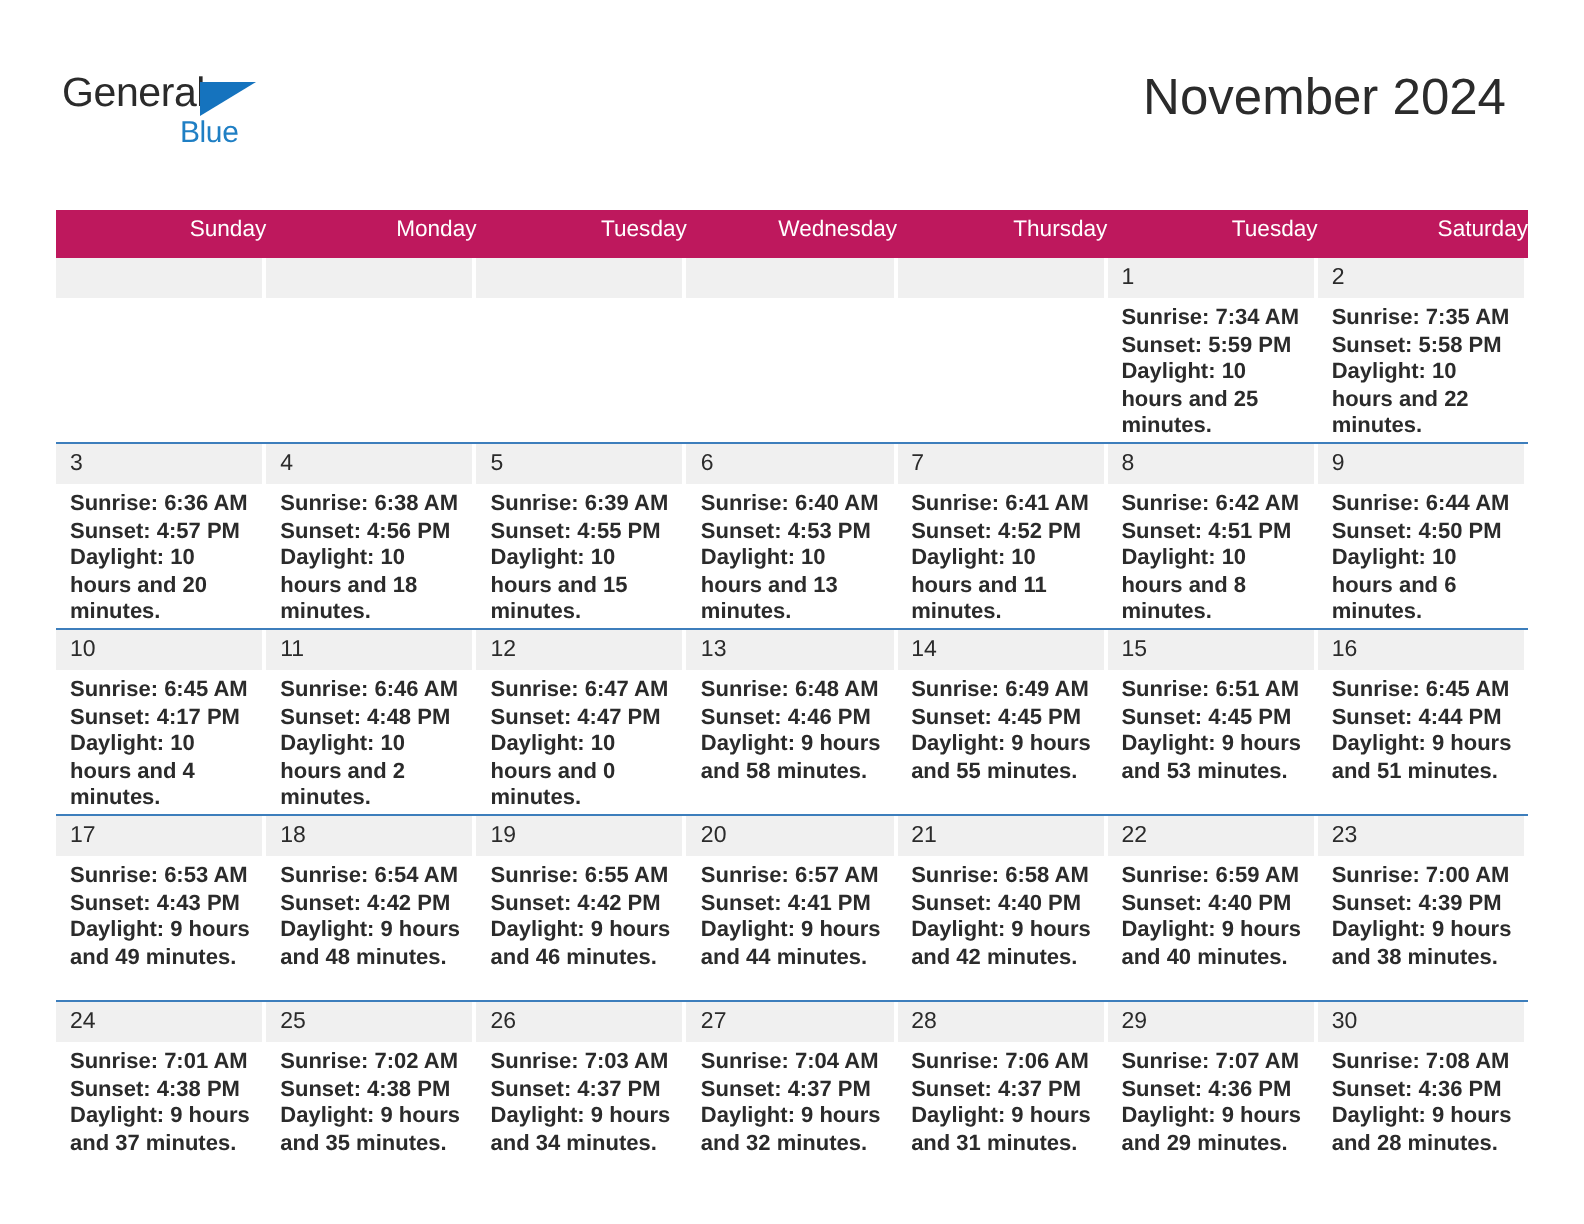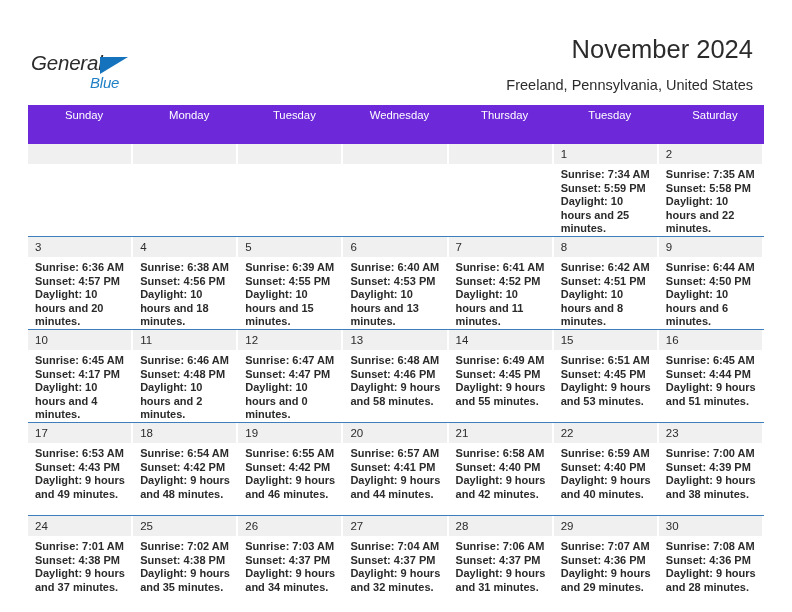--- a/index.html
+++ b/index.html
@@ -25,24 +25,23 @@
   .top {
     position: absolute;
     left: 0;
     top: 0;
     right: 0;
     height: 100px;
   }
   .logo {
     position: absolute;
     left: 31px;
-    top: 52px;
+    top: 36px;
     width: 130px;
     height: 46px;
-    font-style: italic;
   }
   .logo-general {
     position: absolute;
     left: 0;
     top: 0;
     font-size: 20.5px;
     letter-spacing: -0.2px;
     color: #2b2b2b;
     font-family: "Liberation Sans", sans-serif;
     line-height: 22px;
@@ -89,26 +88,26 @@
   
   .cal {
     position: absolute;
     left: 28px;
     top: 105px;
     width: 736px;
     border-collapse: collapse;
     table-layout: fixed;
   }
   .cal th {
-    background: #6d28d9;
+    background: #be185d;
     color: #ffffff;
     font-size: 11.3px;
     font-weight: normal;
-    text-align: center;
-    padding: 4px 0 23px 7px;
+    text-align: right;
+    padding: 4px 0 8px 7px;
     height: 12px;
     border: none;
   }
   .cal td {
     vertical-align: top;
     padding: 0;
     border: none;
     border-top: 1.4px solid #3d7ebc;
     height: 92px;
     width: 105.14px;
@@ -144,21 +143,20 @@
 
 <div class="page">
 
   <div class="top">
     <div class="logo">
       <span class="logo-general">General</span>
       <span class="logo-tri"></span>
       <span class="logo-blue">Blue</span>
     </div>
     <div class="title">November 2024</div>
-    <div class="subtitle">Freeland, Pennsylvania, United States</div>
   </div>
 
   <table class="cal">
     <thead>
       <tr>
         <th>Sunday</th>
         <th>Monday</th>
         <th>Tuesday</th>
         <th>Wednesday</th>
         <th>Thursday</th>

